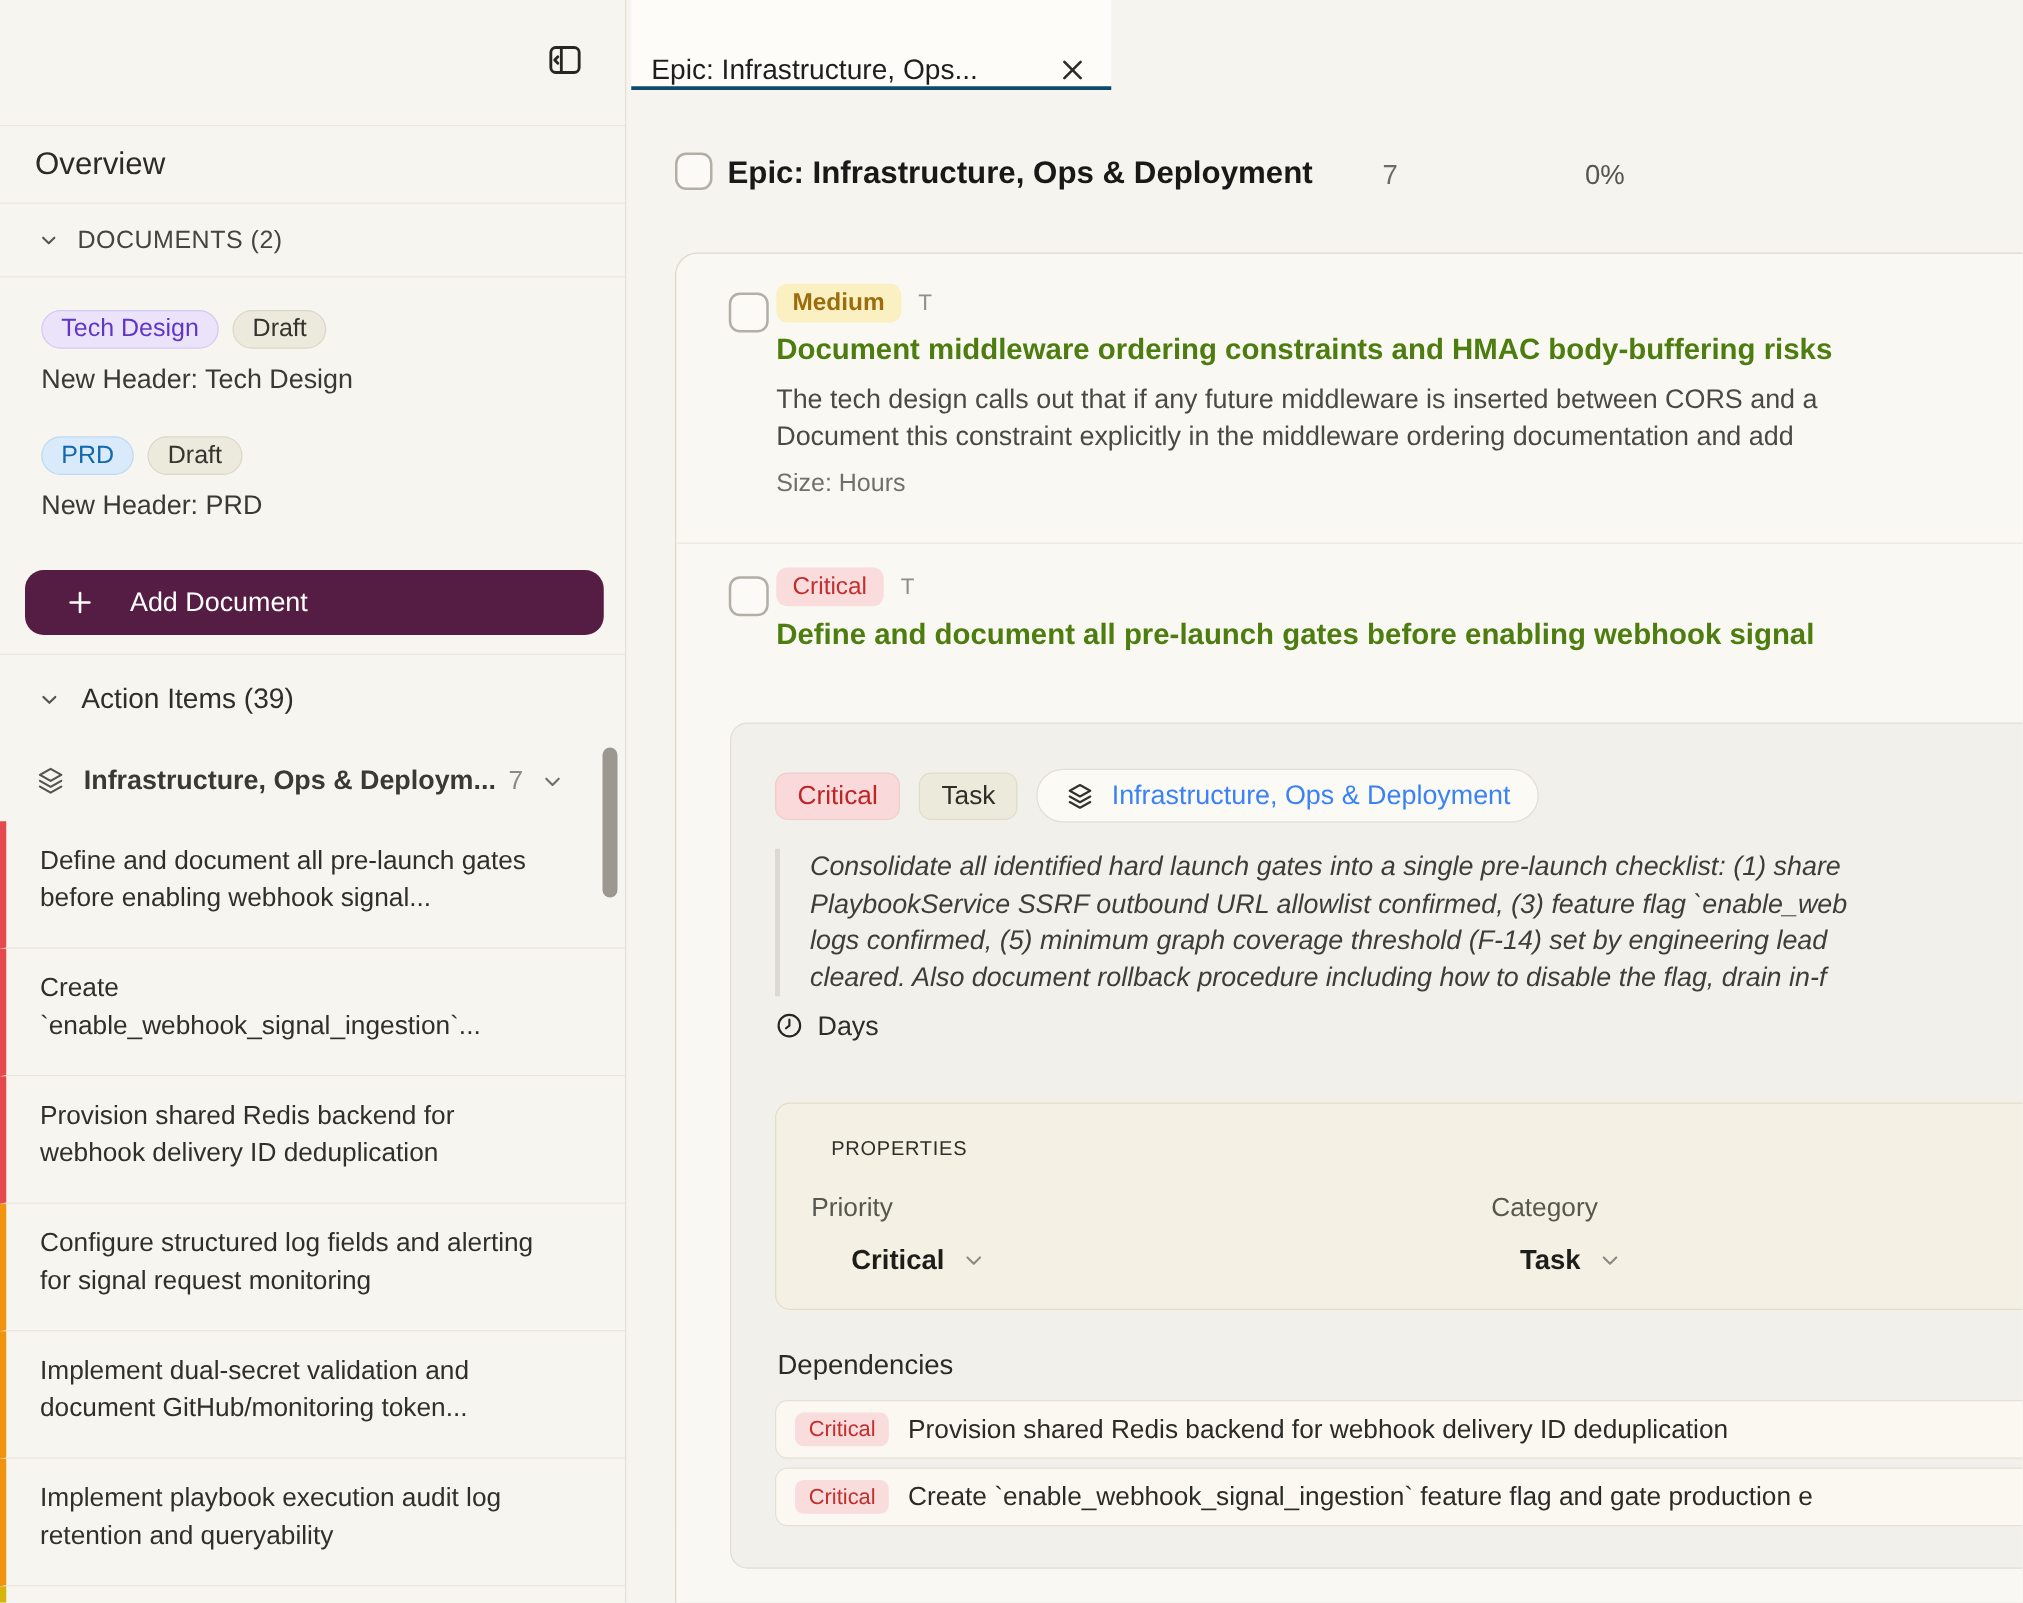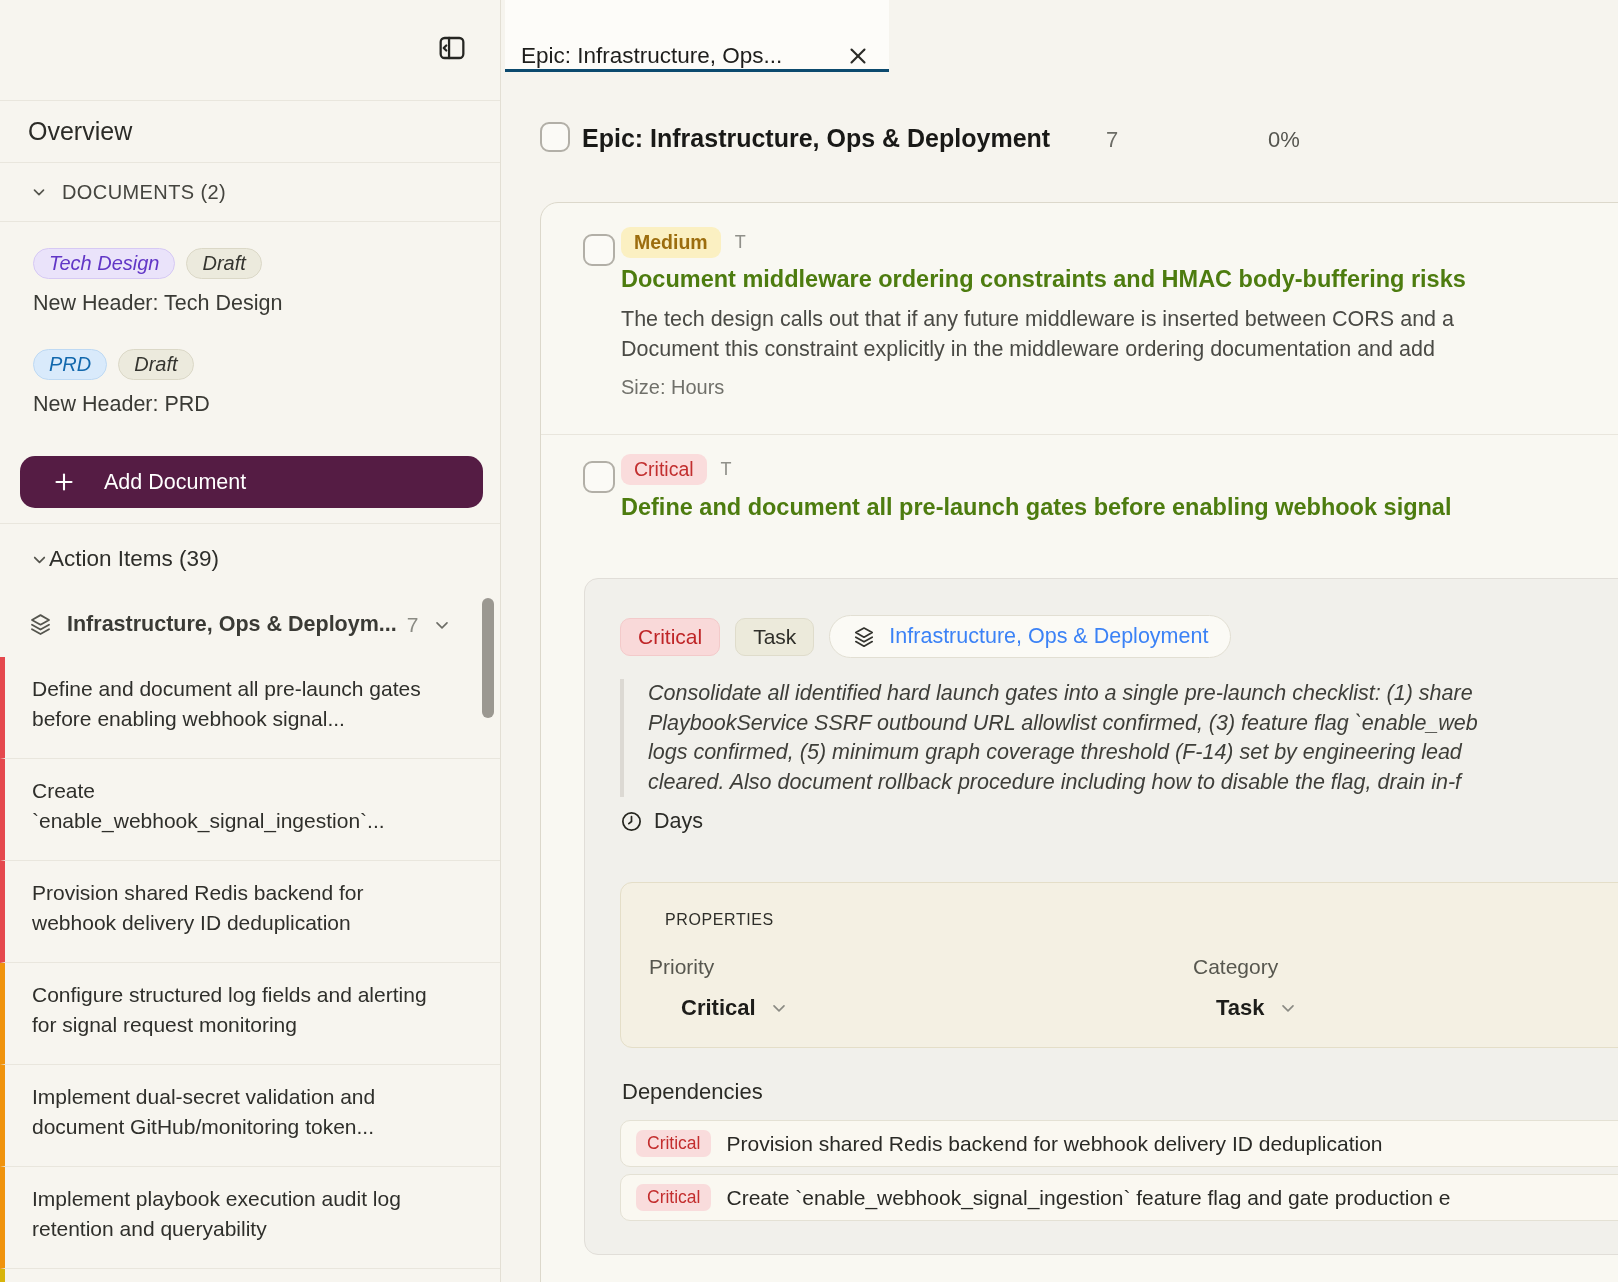--- a/index.html
+++ b/index.html
@@ -10,30 +10,30 @@
   .sidebar{position:absolute;left:0;top:0;width:500px;height:1282px;border-right:1px solid #e3dfd4;background:#f7f5ef;}
   .sb-top{position:absolute;left:0;top:0;width:100%;height:100px;border-bottom:1px solid #e9e6dd;}
   .collapse-btn{position:absolute;right:30px;top:32px;width:36px;height:36px;display:flex;align-items:center;justify-content:center;border-radius:8px;cursor:pointer;color:#262622;}
   .sb-overview{position:absolute;left:0;top:100px;width:100%;height:63px;border-bottom:1px solid #e9e6dd;display:flex;align-items:center;padding-left:28px;box-sizing:border-box;font-size:25px;color:#2b2b27;}
   .sb-sechead{position:absolute;left:0;top:163px;width:100%;height:59px;border-bottom:1px solid #e9e6dd;display:flex;align-items:center;gap:14px;padding-left:30px;box-sizing:border-box;font-size:20px;letter-spacing:.4px;color:#45453f;}
   .chev{color:#55554e;flex:0 0 auto;display:inline-flex;}
   .doc-entry{position:absolute;left:33px;width:440px;}
   .doc-entry.e1{top:248px;}
   .doc-entry.e2{top:349px;}
   .badge-row{display:flex;gap:11px;align-items:center;}
-  .pill{display:inline-flex;align-items:center;border-radius:999px;padding:3px 15px;font-size:20px;border:1.5px solid transparent;white-space:nowrap;font-style:italic;}
+  .pill{display:inline-flex;align-items:center;border-radius:999px;padding:3px 15px;font-size:20px;border:1.5px solid transparent;white-space:nowrap;}
   .pill.techdesign{background:#eae3fa;border-color:#d6c9f4;color:#6136c6;}
   .pill.draft{background:#eceadd;border-color:#dbd8c7;color:#34342f;}
   .pill.prd{background:#d9eafb;border-color:#bed9f3;color:#1268ad;}
   .doc-title{margin-top:12px;font-size:21.5px;color:#3a3a35;}
   .add-btn{position:absolute;left:20px;top:456px;width:463px;height:52px;border-radius:15px;background:#551c44;color:#ffffff;display:flex;align-items:center;cursor:pointer;}
   .add-btn .plus{margin-left:32px;display:inline-flex;}
   .add-btn .lbl{margin-left:28px;font-size:21.5px;}
   .sb-div2{position:absolute;left:0;top:523px;width:100%;height:0;border-top:1px solid #e9e6dd;}
-  .sb-ai-head{position:absolute;left:30px;top:546px;width:440px;display:flex;align-items:center;font-size:22.5px;color:#2e2e2a;}
+  .sb-ai-head{position:absolute;left:30px;top:546px;width:440px;display:flex;align-items:center;gap:16px;font-size:22.5px;color:#2e2e2a;}
   .sb-group{position:absolute;left:28px;top:612px;width:444px;display:flex;align-items:center;font-size:21.5px;color:#3a3a35;font-weight:600;}
   .sb-group .layers{display:inline-flex;color:#55554e;margin-right:14px;}
   .sb-group .g-label{white-space:nowrap;overflow:hidden;max-width:335px;}
   .sb-group .g-count{font-weight:400;color:#8b8b84;margin-left:10px;font-size:21px;}
   .sb-group .g-chev{margin-left:14px;color:#6d6d66;display:inline-flex;}
   .ai-list{position:absolute;left:0;top:657px;width:500px;}
   .ai-item{position:relative;height:102px;border-left:5px solid #ccc;border-bottom:1px solid #e9e6dd;box-sizing:border-box;padding:17px 40px 0 27px;cursor:pointer;}
   .ai-item .txt{display:block;width:416px;font-size:21px;line-height:30px;color:#2f2f2b;}
   .ai-item.partial{height:14px;border-bottom:none;}
   .sev-red{border-left-color:#e5484d;}
@@ -75,21 +75,21 @@
   
   .detail{position:absolute;left:43px;top:375px;width:1660px;height:677px;background:#f1f0eb;border:1.5px solid #e1ded8;border-radius:14px;box-sizing:border-box;}
   .d-badges{position:absolute;left:35px;top:36px;display:flex;align-items:center;gap:15px;}
   .d-pill{display:inline-flex;align-items:center;border-radius:10px;padding:6px 17px;font-size:21px;}
   .d-pill.critical{background:#f9d9d9;color:#bf2527;border:1px solid #f3caca;}
   .d-pill.task{background:#eceadb;color:#2f2f2a;border:1px solid #dfdccb;}
   .d-grouppill{display:inline-flex;align-items:center;gap:13px;border-radius:24px;padding:8px 22px;font-size:21.5px;background:#fbfaf5;border:1.5px solid #e2dfd3;color:#3b82f6;cursor:pointer;}
   .d-grouppill .layers{display:inline-flex;color:#33332e;}
   .quote{position:absolute;left:35px;top:100px;border-left:4px solid #dcd9d3;padding-left:24px;font-style:italic;font-size:21.5px;line-height:29.5px;color:#3e3e39;}
   .quote div{white-space:nowrap;}
-  .d-days{position:absolute;left:35px;top:230px;display:flex;align-items:center;gap:11px;font-size:21.5px;color:#2c2c28;}
+  .d-days{position:absolute;left:35px;top:230px;display:flex;gap:11px;font-size:21.5px;color:#2c2c28;}
   .d-days .clock{display:inline-flex;color:#26261f;}
   .props{position:absolute;left:35px;top:303px;width:1576px;height:166px;background:#f4f0e3;border:1.5px solid #e4dec8;border-radius:12px;box-sizing:border-box;}
   .props-h{position:absolute;left:44px;top:28px;font-size:16px;letter-spacing:.6px;color:#2e2e29;}
   .prop-label{position:absolute;top:72px;font-size:21px;color:#57574f;}
   .prop-value{position:absolute;top:112px;display:flex;align-items:center;gap:13px;font-size:22px;font-weight:700;color:#1d1d1a;cursor:pointer;}
   .prop-value .chev{color:#8a8a83;}
   .pl1{left:28px;} .pv1{left:60px;}
   .pl2{left:572px;} .pv2{left:595px;}
   .deps-h{position:absolute;left:37px;top:500px;font-size:22px;color:#2b2b26;}
   .dep-row{position:absolute;left:35px;width:1570px;height:47px;background:#faf8f1;border:1.5px solid #e4e1d4;border-radius:10px;box-sizing:border-box;display:flex;align-items:center;gap:15px;padding-left:15px;cursor:pointer;}

